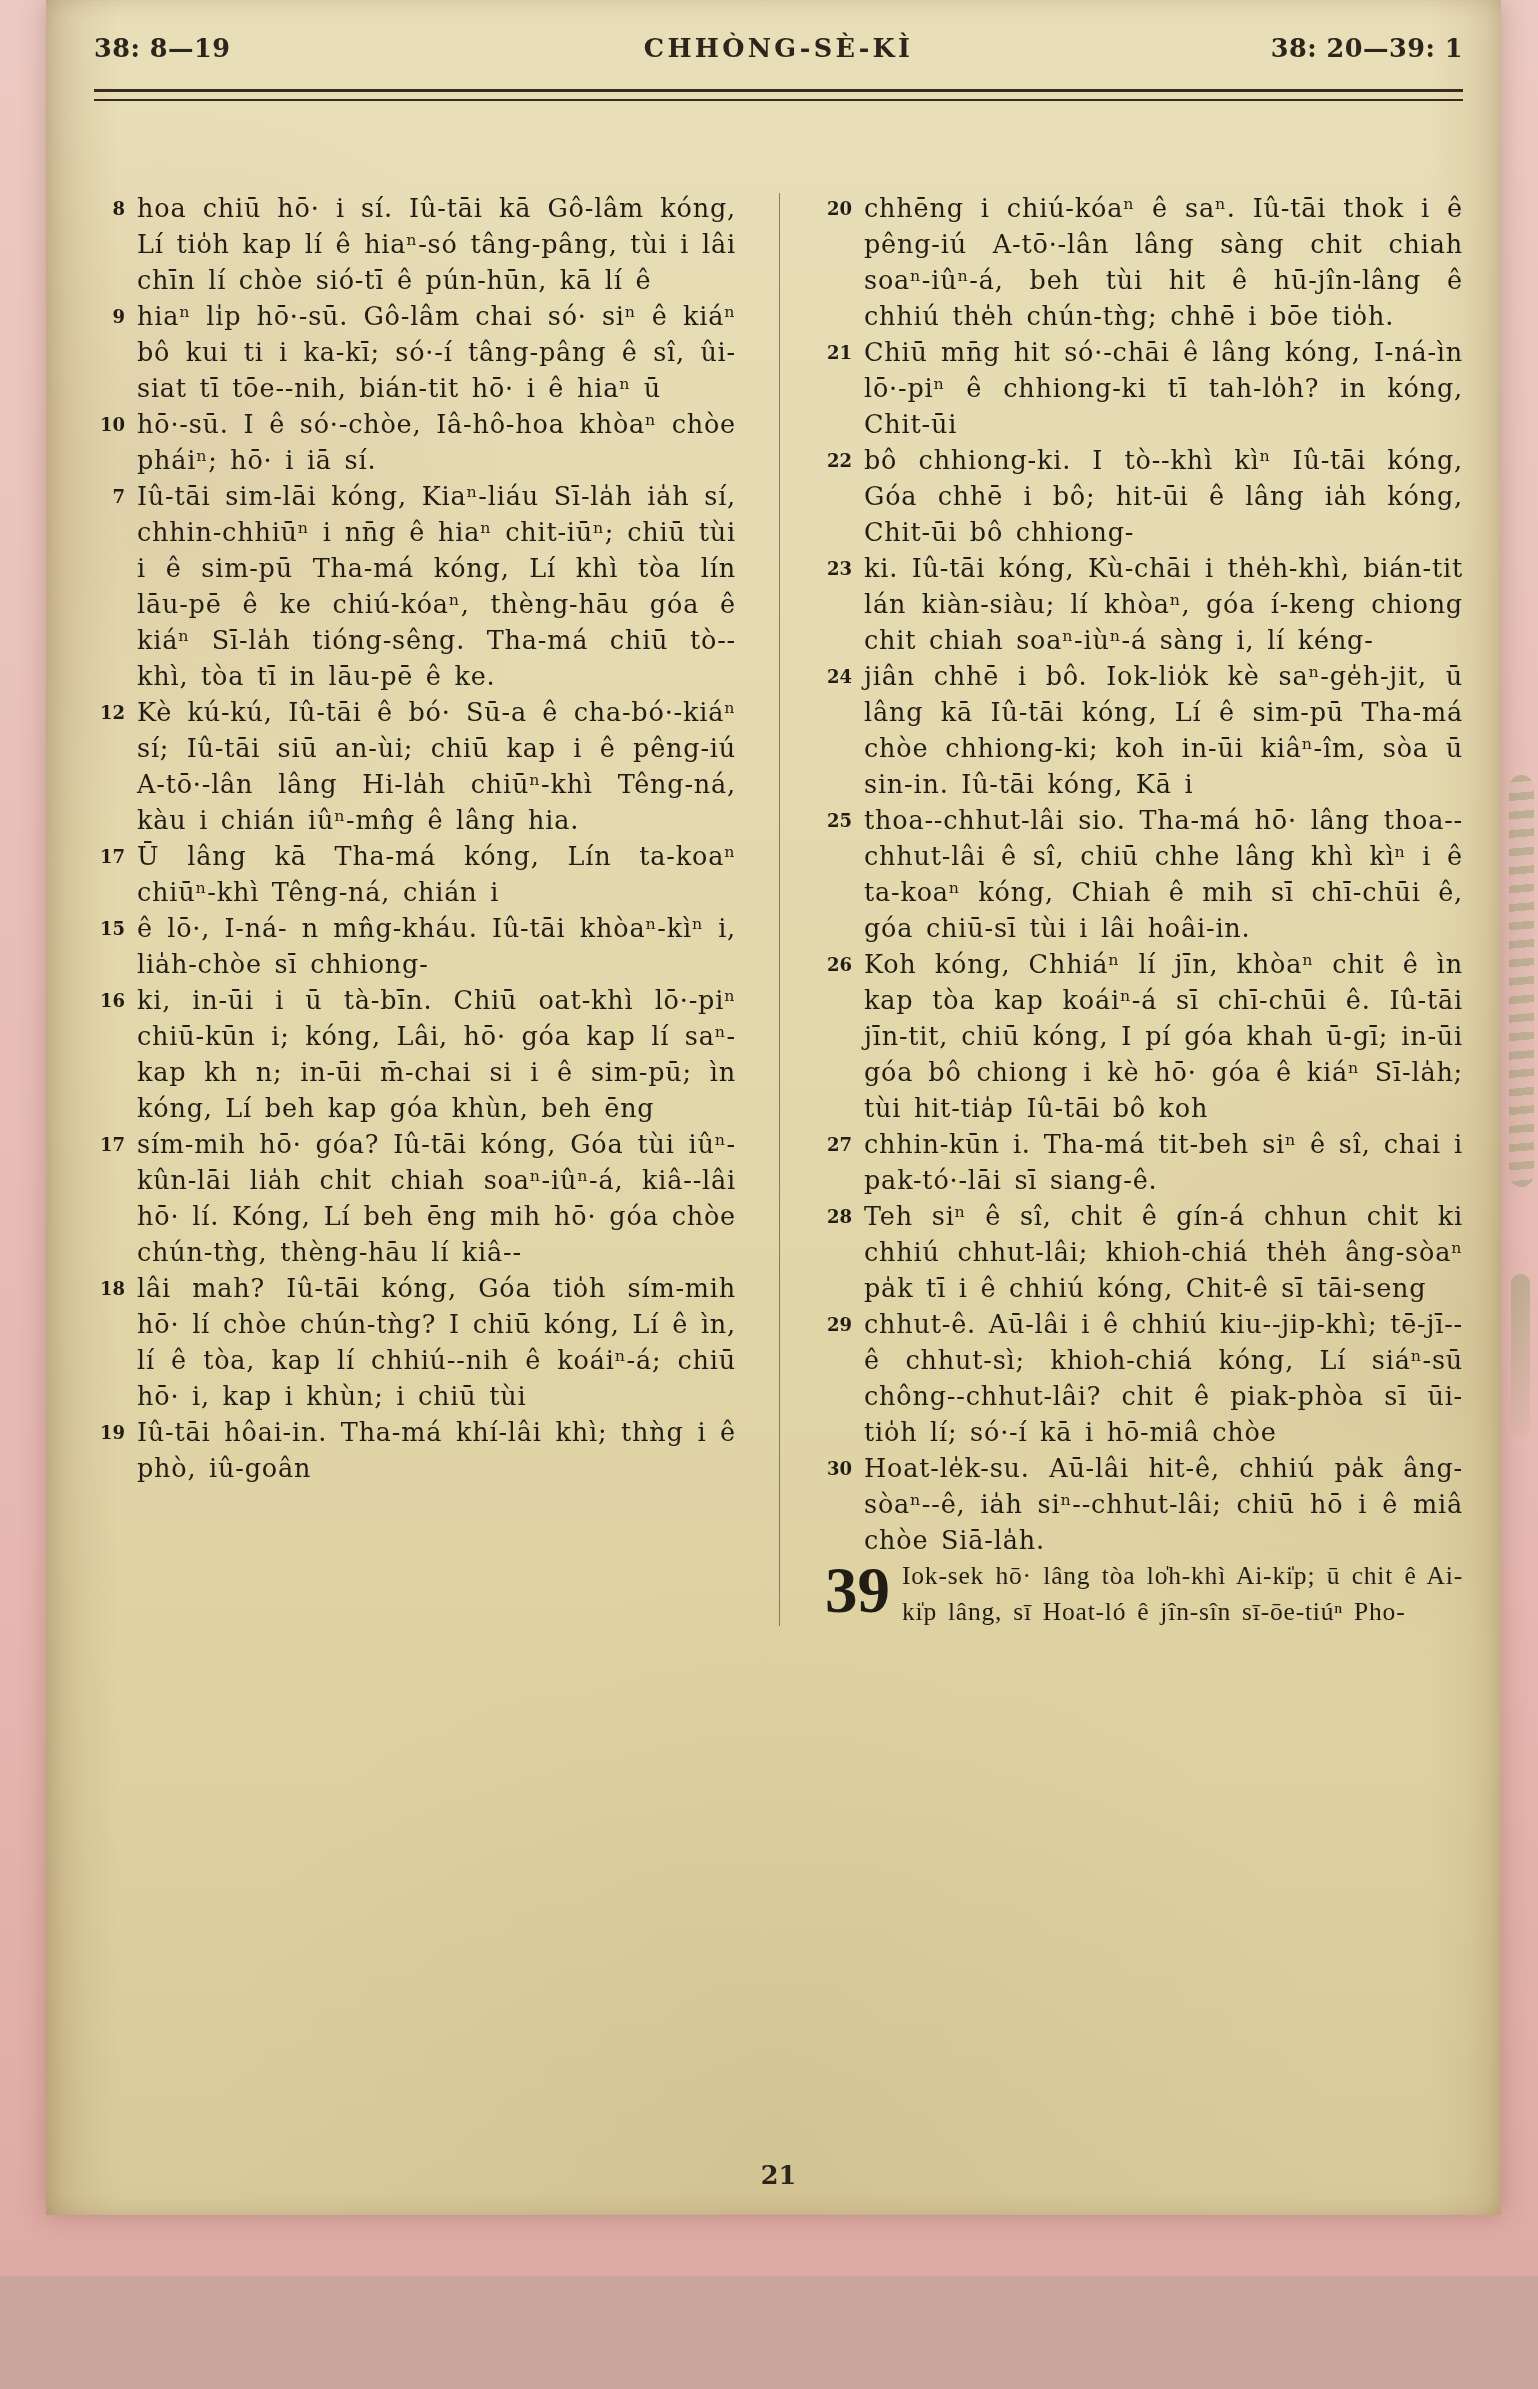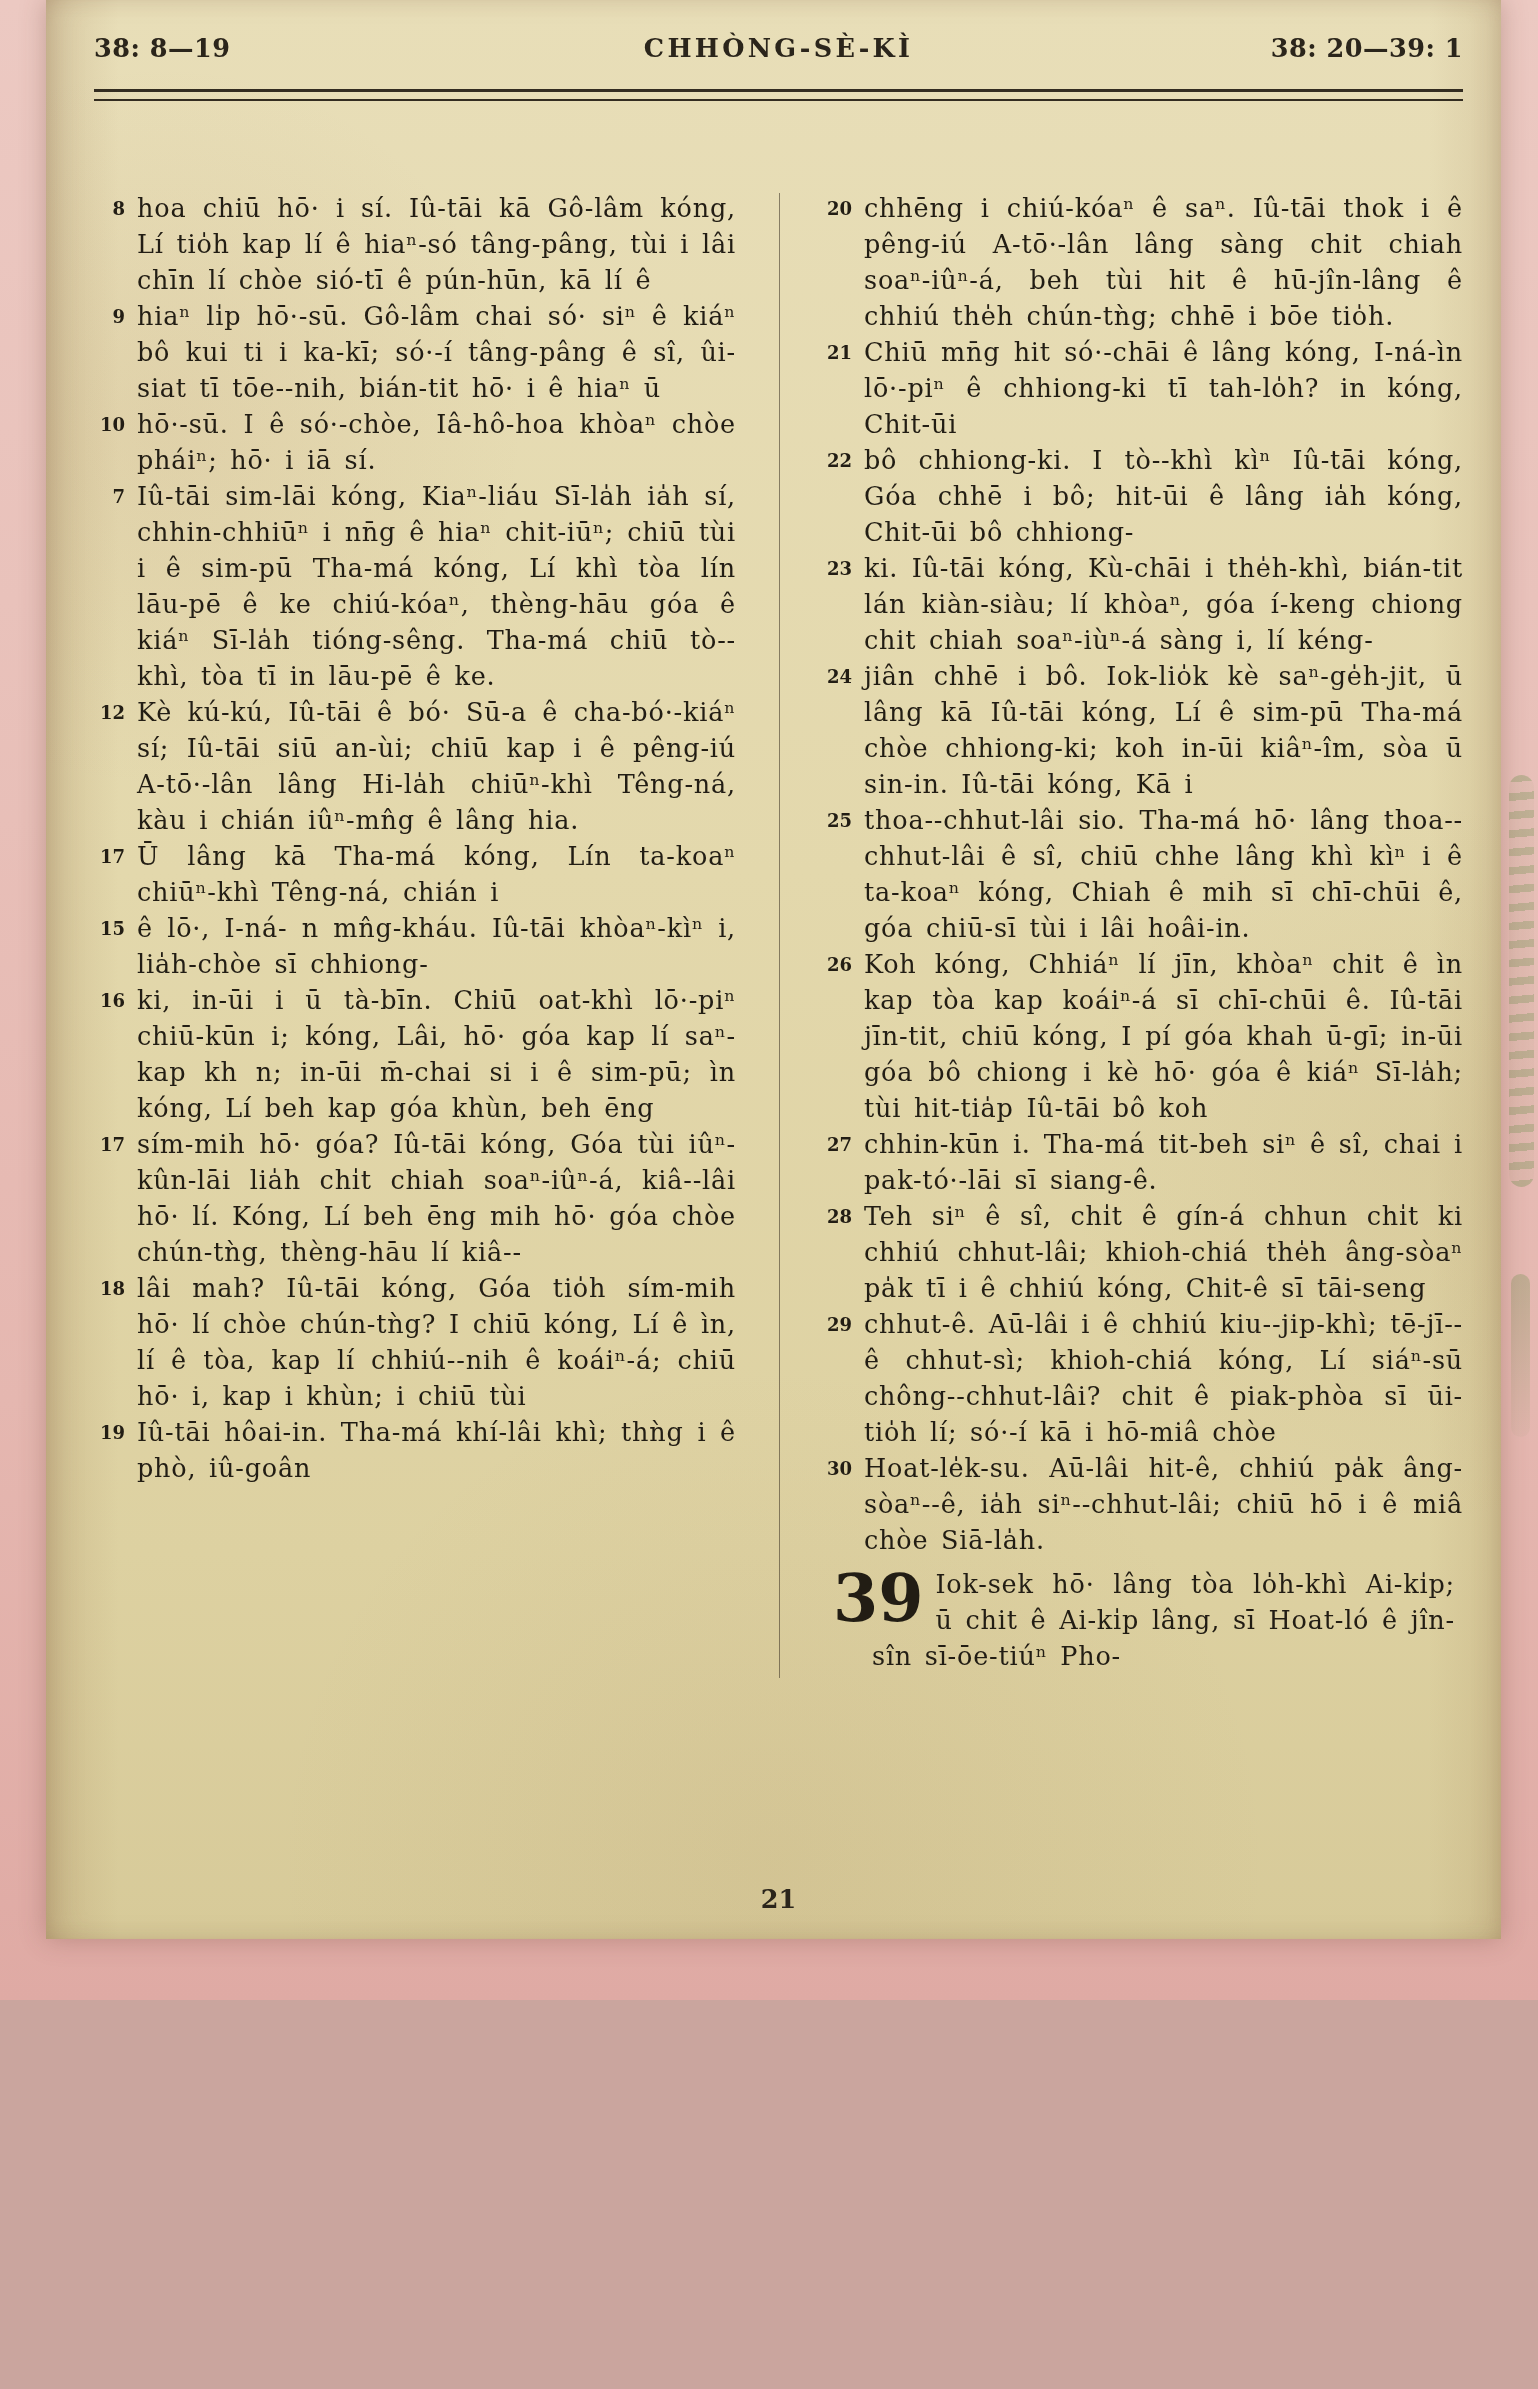--- a/index.html
+++ b/index.html
@@ -3,21 +3,21 @@
 <meta charset="utf-8">
 <style>
   html, body {
     margin: 0;
     padding: 0;
     background: #caa59e;
   }
   .page {
     position: relative;
     width: 1538px;
-    height: 2000px;
+    height: 2276px;
     overflow: hidden;
     font-family: "DejaVu Serif", "Liberation Serif", serif;
     background:
       linear-gradient(180deg, #ecc9c2 0%, #e9c2bb 30%, #e5b7b0 70%, #dfaaa4 100%);
   }
   
   .paper {
     position: absolute;
     left: 46px;
     right: 37px;
@@ -95,21 +95,21 @@
     position: absolute;
     left: -43px;
     top: 1.1px;
     width: 31px;
     text-align: right;
     font-size: 18px;
     font-weight: bold;
     letter-spacing: 0;
     word-spacing: 0;
   }
-  .chapter-start { margin: 8px; text-align: justify; }
+  .chapter-start { margin: 0; text-align: justify; font-family: Liberation Serif, serif; }
   .chapter-num {
     float: left;
     font-size: 65px;
     line-height: 54px;
     font-weight: bold;
     margin: 5.4px 12px 0 -39px;
     letter-spacing: 0;
   }
   .page-number {
     margin-top: auto;

